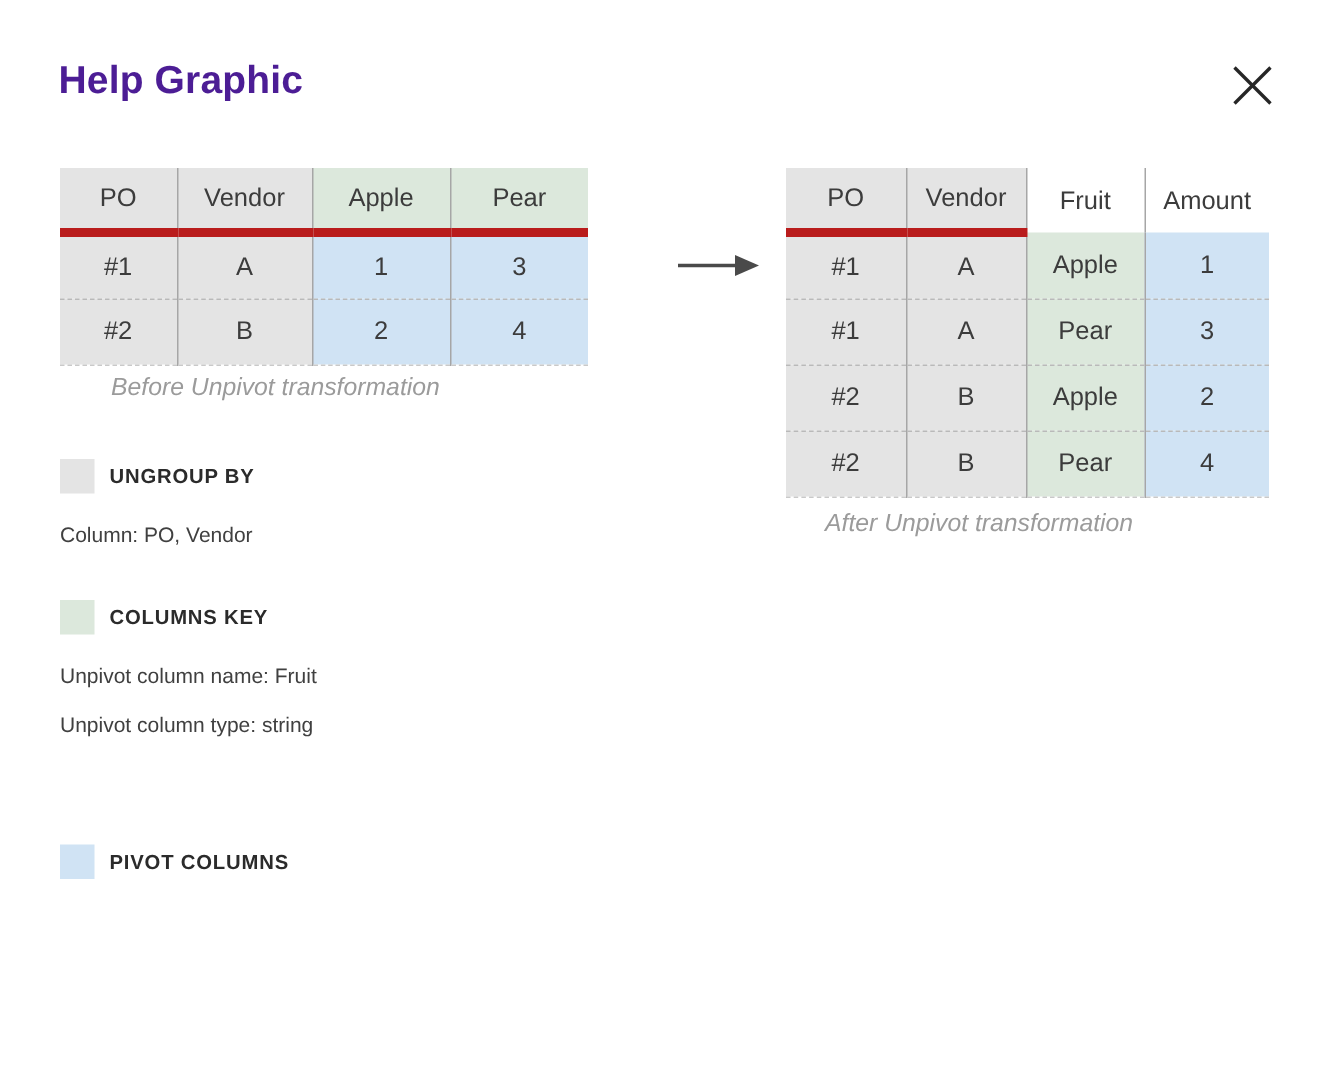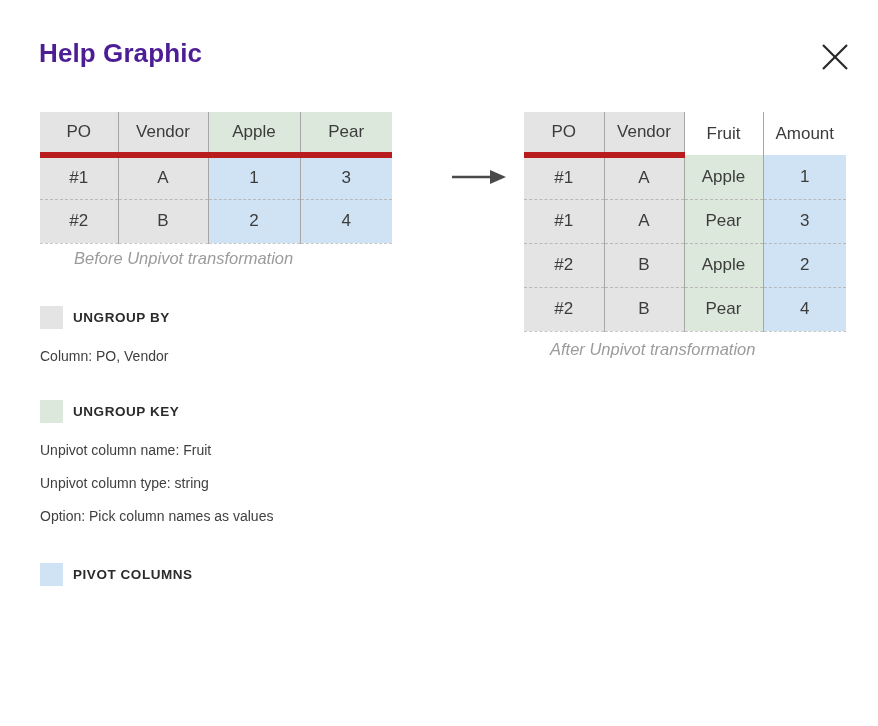--- a/index.html
+++ b/index.html
@@ -231,26 +231,25 @@
     <span class="legend-label">UNGROUP BY</span>
   </div>
   <div class="legend-lines">
     <div>Column: PO, Vendor</div>
   </div>
 </div>
 
 <div class="legend-group" id="group-key">
   <div class="legend-head">
     <span class="swatch" style="background:#dce8dc"></span>
-    <span class="legend-label">UNGROUP KEY</span>
+    <span class="legend-label">COLUMNS KEY</span>
   </div>
   <div class="legend-lines">
     <div>Unpivot column name: Fruit</div>
     <div>Unpivot column type: string</div>
-    <div>Option: Pick column names as values</div>
   </div>
 </div>
 
 <div class="legend-group" id="group-pivot">
   <div class="legend-head">
     <span class="swatch" style="background:#d0e3f4"></span>
     <span class="legend-label">PIVOT COLUMNS</span>
   </div>
 </div>
 

